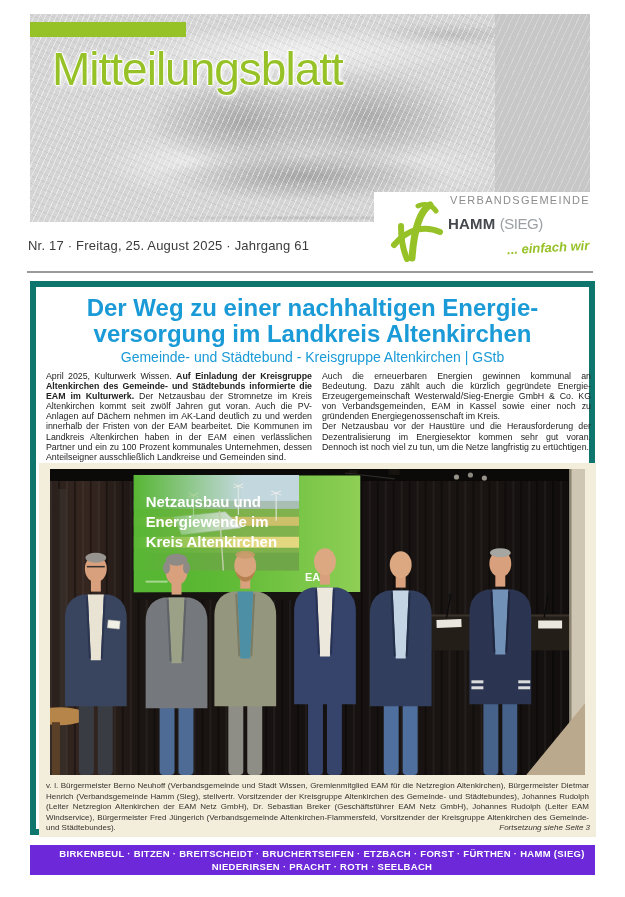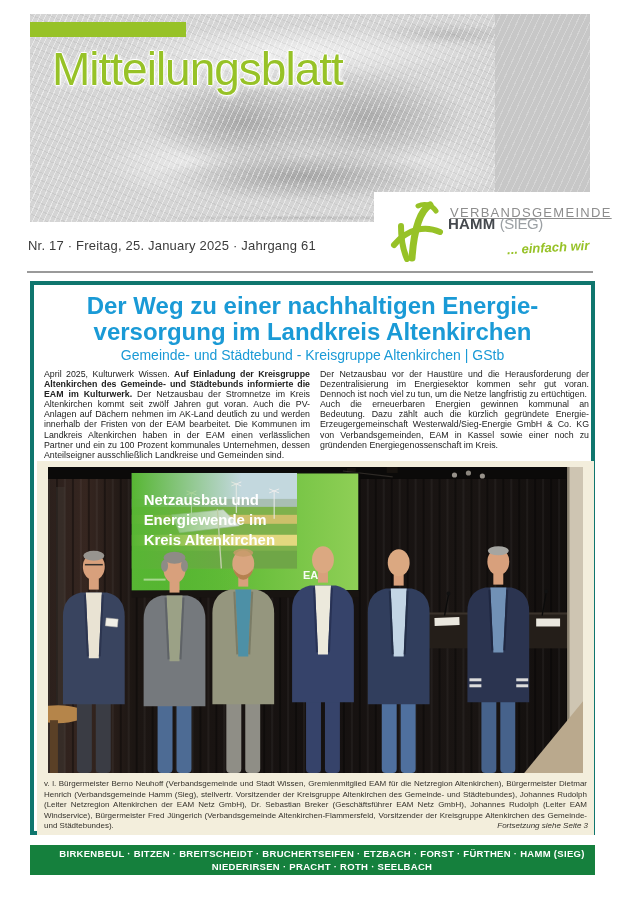--- a/index.html
+++ b/index.html
@@ -23,31 +23,31 @@
   .header-dark-block{position:absolute;left:465px;top:0;width:95px;height:100%;
     background:#c7c7c7;
     background-image:repeating-linear-gradient(295deg, rgba(255,255,255,.25) 0 1px, rgba(255,255,255,0) 1px 6px);}
   .green-topbar{position:absolute;left:30px;top:22px;width:156px;height:15px;}
   .mast-title{position:absolute;left:52px;top:42px;font-size:46px;font-weight:normal;
     letter-spacing:-1px;
     text-shadow:0 1px 0 #fff,0 -1px 0 #fff,1px 0 0 #fff,-1px 0 0 #fff,
                 0 0 5px rgba(255,255,255,.95),2px 3px 5px rgba(255,255,255,.7);}
   .logo-box{position:absolute;left:374px;top:192px;width:220px;height:76px;background:#fff;}
   .logo-mark{position:absolute;left:16px;top:8px;width:54px;height:62px;}
-  .logo-org{position:absolute;left:76px;top:13px;font-size:13px;letter-spacing:1.3px;color:#8d8d8d;text-decoration:underline;}
+  .logo-org{position:absolute;left:76px;top:2px;font-size:11px;letter-spacing:1.3px;color:#8d8d8d;}
   .logo-name{position:absolute;left:74px;top:23px;font-size:15px;font-weight:bold;color:#45494e;letter-spacing:.2px;}
   .logo-region{font-weight:normal;color:#9ba0a4;letter-spacing:-.5px;}
   .logo-tagline{position:absolute;right:5px;top:48px;font-size:13px;font-style:italic;font-weight:bold;
     transform:rotate(-3deg);}
   .issue-line{position:absolute;left:28px;top:238px;font-size:13px;color:#3b3b3b;letter-spacing:.2px;}
   .divider{position:absolute;left:27px;top:271px;width:566px;height:1.5px;background:#9a9a9a;}
 
   
   .article-box{position:absolute;left:30px;top:281px;width:565px;height:554px;
-    border:4px solid #0f766e;background:#fff;box-sizing:border-box;}
+    border:6px solid #0f766e;background:#fff;box-sizing:border-box;}
   .art-title{position:absolute;left:0;top:8px;width:100%;text-align:center;
     font-size:24px;line-height:26px;font-weight:bold;}
   .art-sub{position:absolute;left:0;top:62px;width:100%;text-align:center;
     font-size:14px;font-weight:normal;}
   .body-cols{position:absolute;left:10px;top:84px;width:545px;height:91px;overflow:hidden;}
   .col{position:absolute;top:0;font-size:8.8px;line-height:10.1px;color:#222;
     text-align:justify;}
   .col1{left:0;width:266px;}
   .col2{left:276px;width:269px;}
   .col p{margin:0;}
@@ -80,39 +80,39 @@
       <path d="M40,5 C31,10 24,28 22,58" fill="none" stroke="#97c227" stroke-width="7" stroke-linecap="round"></path>
       <path d="M11,26 C11,38 13,50 17,59" fill="none" stroke="#97c227" stroke-width="6" stroke-linecap="round"></path>
       <path d="M4,45 C17,29 35,25 50,32" fill="none" stroke="#97c227" stroke-width="6" stroke-linecap="round"></path>
       <path d="M28,6 C34,3 41,4 46,11" fill="none" stroke="#97c227" stroke-width="5" stroke-linecap="round"></path>
     </svg>
     <div class="logo-org">VERBANDSGEMEINDE</div>
     <div class="logo-name"><span>HAMM</span>&nbsp;<span class="logo-region">(SIEG)</span></div>
     <div class="logo-tagline" style="color:#97c227;">... einfach wir</div>
   </div>
 
-  <div class="issue-line">Nr. 17 · Freitag, 25. January 2025 · Jahrgang 61</div>
+  <div class="issue-line">Nr. 17 · Freitag, 25. August 2025 · Jahrgang 61</div>
   <div class="divider"></div>
 
   <div class="article-box">
     <div class="art-title" style="color:#1a9ad6;">
       <div>Der Weg zu einer nachhaltigen Energie-</div>
       <div>versorgung im Landkreis Altenkirchen</div>
     </div>
     <div class="art-sub" style="color:#1a9ad6;">Gemeinde- und Städtebund - Kreisgruppe Altenkirchen | GStb</div>
 
     <div class="body-cols">
       <div class="col col1">
         <p>
           <span>April 2025, Kulturwerk Wissen. </span><strong>Auf Einladung der Kreisgruppe Altenkirchen des Gemeinde- und Städtebunds informierte die EAM im Kulturwerk. </strong><span>Der Netzausbau der Stromnetze im Kreis Altenkirchen kommt seit zwölf Jahren gut voran. Auch die PV-Anlagen auf Dächern nehmen im AK-Land deutlich zu und werden innerhalb der Fristen von der EAM bearbeitet. Die Kommunen im Landkreis Altenkirchen haben in der EAM einen verlässlichen Partner und ein zu 100 Prozent kommunales Unternehmen, dessen Anteilseigner ausschließlich Landkreise und Gemeinden sind.</span>
         </p>
       </div>
       <div class="col col2">
+        <p>Auch die erneuerbaren Energien gewinnen kommunal an Bedeutung. Dazu zählt auch die kürzlich gegründete Energie-Erzeugergemeinschaft Westerwald/Sieg-Energie GmbH &amp; Co. KG von Verbandsgemeinden, EAM in Kassel sowie einer noch zu gründenden Energiegenossenschaft im Kreis.</p>
         <p>Der Netzausbau vor der Haustüre und die Herausforderung der Dezentralisierung im Energiesektor kommen sehr gut voran. Dennoch ist noch viel zu tun, um die Netze langfristig zu ertüchtigen.</p>
-        <p>Auch die erneuerbaren Energien gewinnen kommunal an Bedeutung. Dazu zählt auch die kürzlich gegründete Energie-Erzeugergemeinschaft Westerwald/Sieg-Energie GmbH &amp; Co. KG von Verbandsgemeinden, EAM in Kassel sowie einer noch zu gründenden Energiegenossenschaft im Kreis.</p>
       </div>
     </div>
 
     <div class="cream-panel">
       <svg class="photo" viewBox="0 0 537 307" preserveAspectRatio="none">
         <defs>
           <linearGradient id="curtainX" x1="0" y1="0" x2="1" y2="0">
             <stop offset="0" stop-color="#2b201c"></stop>
               <stop offset=".07" stop-color="#362620"></stop>
             <stop offset=".16" stop-color="#1c1613"></stop>
@@ -277,18 +277,18 @@
           <ellipse cx="452" cy="95" rx="11" ry="13.5" fill="#d8a07c"></ellipse>
           <ellipse cx="452" cy="84" rx="10.5" ry="4.5" fill="#a5a5a1"></ellipse>
         </g>
       </svg>
 
       <div class="caption">v. l. Bürgermeister Berno Neuhoff (Verbandsgemeinde und Stadt Wissen, Gremienmitglied EAM für die Netzregion Altenkirchen), Bürgermeister Dietmar Henrich (Verbandsgemeinde Hamm (Sieg), stellvertr. Vorsitzender der Kreisgruppe Altenkirchen des Gemeinde- und Städtebundes), Johannes Rudolph (Leiter Netzregion Altenkirchen der EAM Netz GmbH), Dr. Sebastian Breker (Geschäftsführer EAM Netz GmbH), Johannes Rudolph (Leiter EAM Windservice), Bürgermeister Fred Jüngerich (Verbandsgemeinde Altenkirchen-Flammersfeld, Vorsitzender der Kreisgruppe Altenkirchen des Gemeinde- und Städtebundes).</div>
       <div class="continuation">Fortsetzung siehe Seite 3</div>
     </div>
   </div>
 
-  <div class="footer-bar" style="background:#15803d;padding-left:19px;">
+  <div class="footer-bar" style="background:#6d28d9;padding-left:19px;">
     <div>BIRKENBEUL · BITZEN · BREITSCHEIDT · BRUCHERTSEIFEN · ETZBACH · FORST · FÜRTHEN · HAMM (SIEG)</div>
     <div>NIEDERIRSEN · PRACHT · ROTH · SEELBACH</div>
   </div>
 
 </div>
 
 </body></html>

